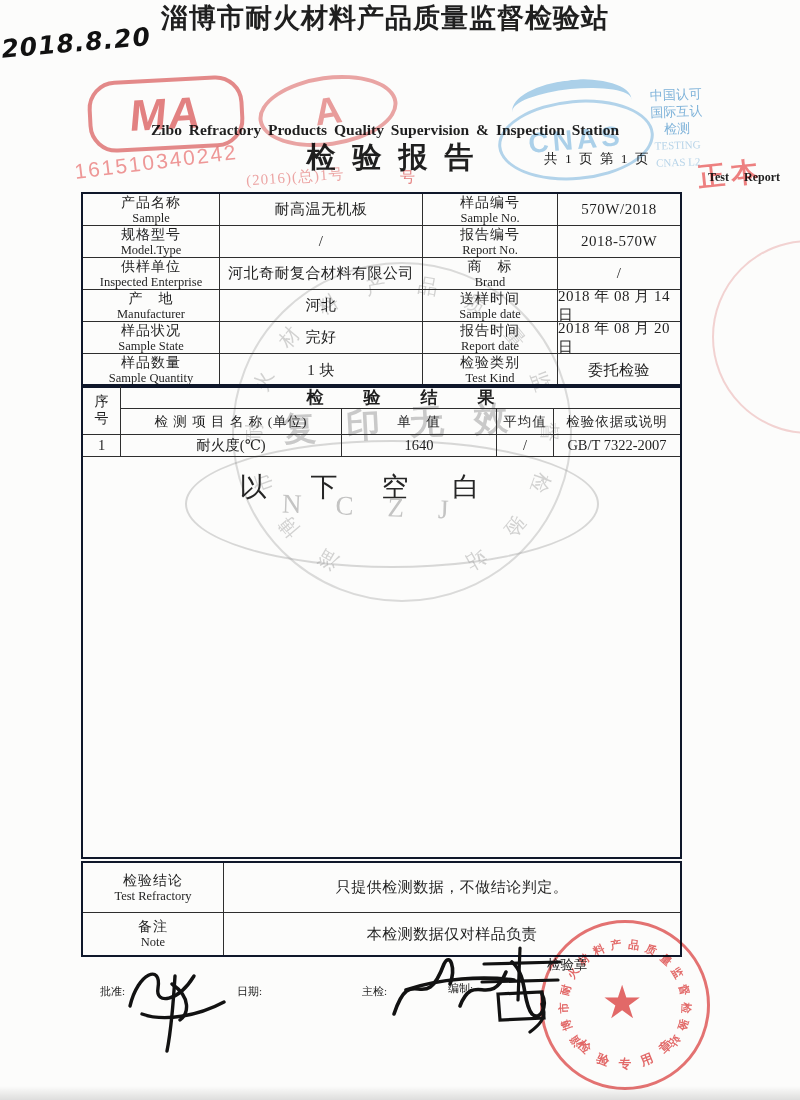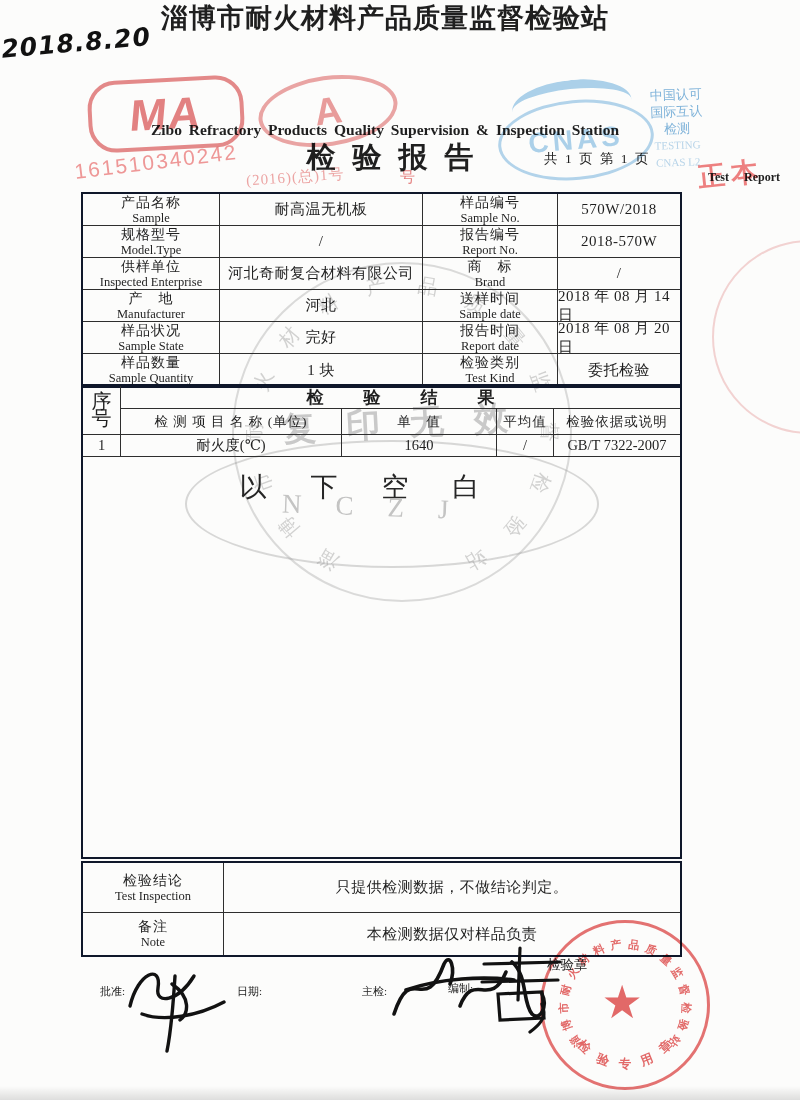--- a/index.html
+++ b/index.html
@@ -22,21 +22,21 @@
   .cell.noR{border-right:none;}
   .cell.noB{border-bottom:none;}
   .lab-cn{font-size:14px;line-height:16px;letter-spacing:1px;}
   .lab-en{font-size:12.5px;line-height:14px;}
   .val{font-size:15px;letter-spacing:0.5px;}
 
   #info-table{top:192px;grid-template-columns:137px 203px 135px 122px;grid-auto-rows:32px;}
   #results-table{top:384px;grid-template-columns:38px 221px 155px 57px 126px;grid-template-rows:23px 26px 22px 400px;}
   #conclusion-table{top:861px;grid-template-columns:141px 456px;grid-template-rows:50px 42px;}
 
-  .no-head{grid-row:1/3;grid-column:1;font-size:20px;line-height:17px;}
+  .no-head{grid-row:1/3;grid-column:1;font-size:14px;line-height:17px;}
   .band{grid-column:2/6;font-size:17px;font-weight:bold;letter-spacing:40px;text-indent:40px;
         display:flex;align-items:center;justify-content:center;border-right:none;border-bottom:1px solid #2e2e2e;}
   .subh{font-size:13.5px;letter-spacing:1px;}
   .blank-cell{grid-column:1/6;grid-row:4;border-right:none;border-bottom:none;
               display:block;padding-top:12px;text-align:center;}
   .blank-txt{font-size:27px;letter-spacing:44px;text-indent:44px;color:#262626;}
   .res-val{font-size:14.5px;}
 
   
   .wm-ring{left:232px;top:262px;width:336px;height:336px;border:2px solid rgba(150,150,150,.33);
@@ -258,21 +258,21 @@
     <div class="cell res-val noR" style="grid-row:3;grid-column:5;">GB/T 7322-2007</div>
 
     <div class="cell blank-cell">
       <span class="blank-txt">以下空白</span>
     </div>
   </div>
 
   <div class="tbl" id="conclusion-table">
     <div class="cell">
         <span class="lab-cn">检验结论</span>
-        <span class="lab-en">Test Inspection</span>
+        <span class="lab-en">Test Refractory</span>
       </div>
     <div class="cell noR">
         <span class="val">只提供检测数据，不做结论判定。</span>
       </div>
     <div class="cell noB">
         <span class="lab-cn">备注</span>
         <span class="lab-en">Note</span>
       </div>
     <div class="cell noR noB">
         <span class="val">本检测数据仅对样品负责</span>

